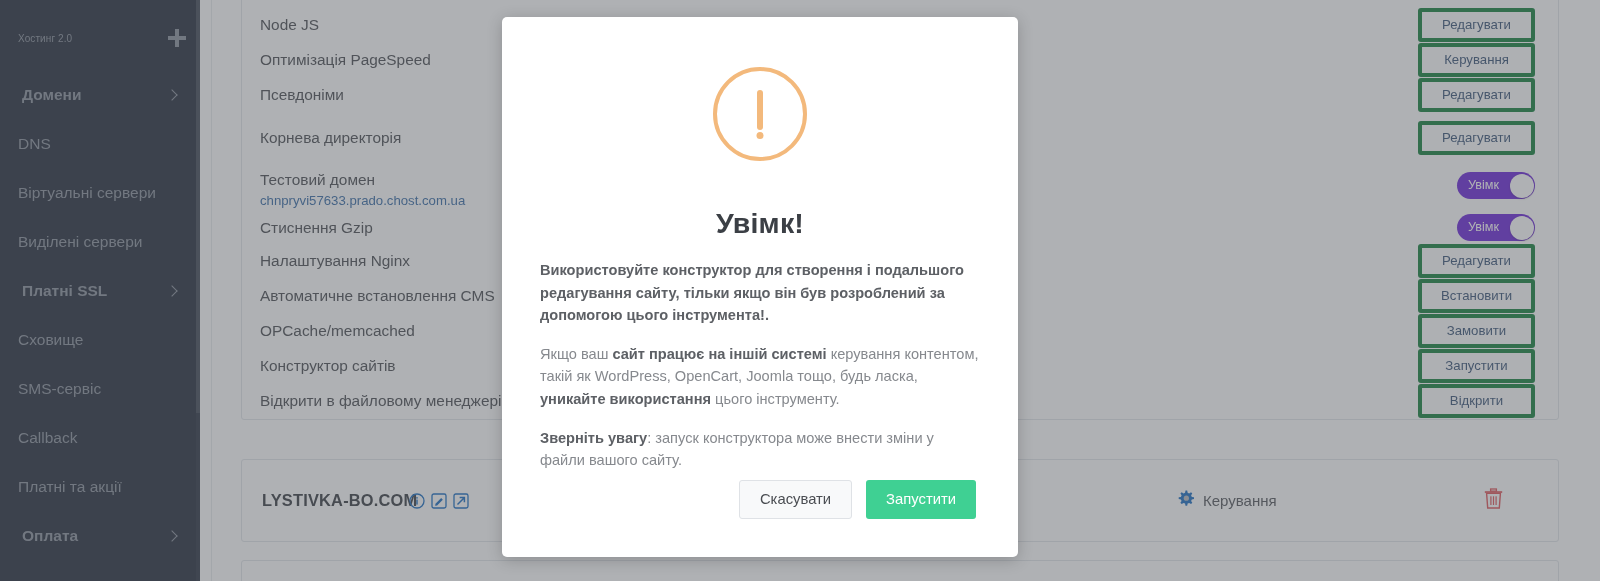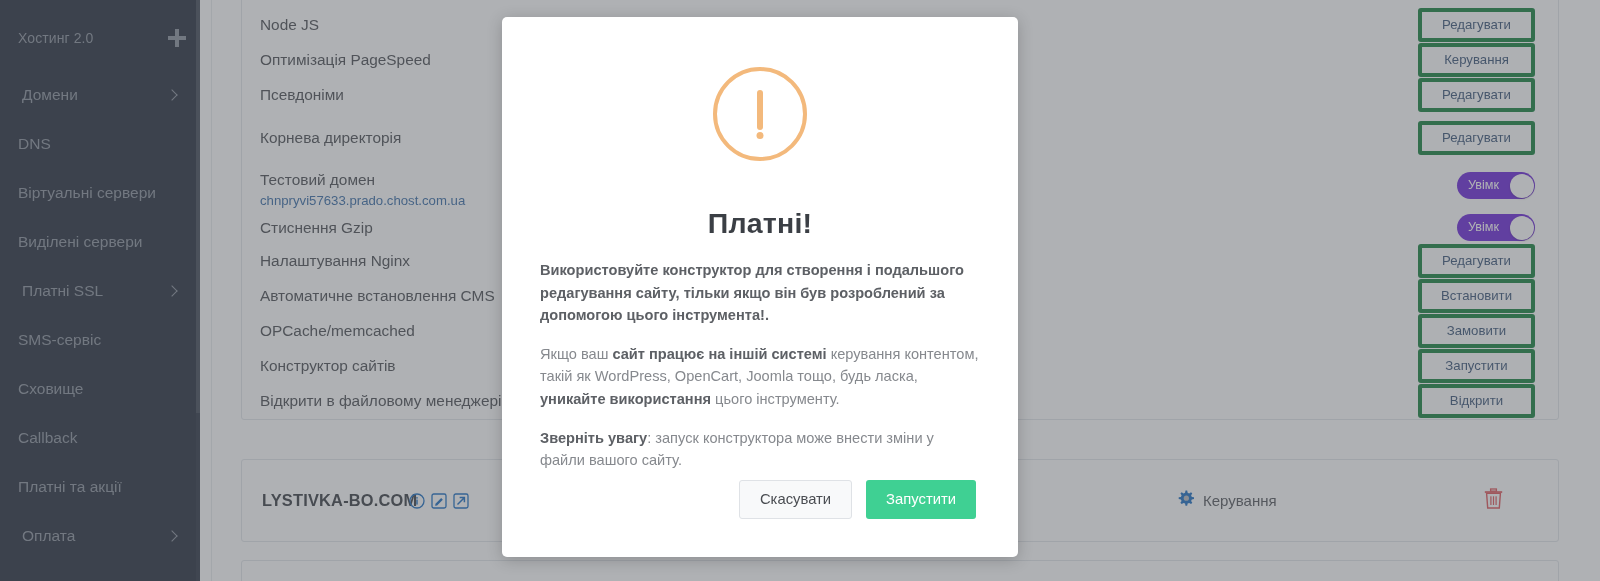--- a/index.html
+++ b/index.html
@@ -42,21 +42,21 @@
     position: absolute;
     left: 0; top: 22px;
     width: 200px; height: 32px;
     display: flex; align-items: center;
     box-sizing: border-box;
     padding: 0 14px 0 18px;
     justify-content: space-between;
   }
   .brand-label {
     color: #8d949f;
-    font-size: 14px;
+    font-size: 10px;
     letter-spacing: .1px;
     white-space: nowrap;
   }
   .plus-icon {
     width: 18px; height: 18px;
     position: relative;
     flex: 0 0 auto;
   }
   .plus-icon::before, .plus-icon::after {
     content: "";
@@ -71,21 +71,21 @@
     position: relative;
     height: 49px;
     display: flex; align-items: center;
     box-sizing: border-box;
     padding-left: 18px; padding-right: 18px;
     color: #8d949f;
     font-size: 15.5px;
     white-space: nowrap;
     cursor: pointer;
   }
-  .nav-item.indent { padding-left: 22px; }
+  .nav-item.indent { padding-left: 22px; font-weight: bold; }
   .nav-item .chev {
     position: absolute; right: 24px; top: 50%;
     width: 7px; height: 7px;
     border-right: 1.6px solid #8d949f;
     border-top: 1.6px solid #8d949f;
     transform: translateY(-50%) rotate(45deg);
   }
 
   
   .content {
@@ -345,24 +345,24 @@
           <span>Віртуальні сервери</span>
         </div>
         <div class="nav-item">
           <span>Виділені сервери</span>
         </div>
         <div class="nav-item indent">
           <span>Платні SSL</span>
           <span class="chev"></span>
         </div>
         <div class="nav-item">
+          <span>Сховище</span>
+        </div>
+        <div class="nav-item">
           <span>SMS-сервіс</span>
-        </div>
-        <div class="nav-item">
-          <span>Сховище</span>
         </div>
         <div class="nav-item">
           <span>Callback</span>
         </div>
         <div class="nav-item">
           <span>Платні та акції</span>
         </div>
         <div class="nav-item indent">
           <span>Оплата</span>
           <span class="chev"></span>
@@ -483,21 +483,21 @@
 
   <div class="overlay"></div>
 
   <div class="modal" role="dialog">
     <div class="warn-icon-wrap">
       <div class="warn-circle">
         <span class="warn-bar"></span>
         <span class="warn-dot"></span>
       </div>
     </div>
-    <div class="modal-title">Платні!</div>
+    <div class="modal-title">Увімк!</div>
     <div class="modal-body">
       <p class="strong-para">Використовуйте конструктор для створення і подальшого редагування сайту, тільки якщо він був розроблений за допомогою цього інструмента!.</p>
       <p id="mp2"><span>Якщо ваш </span><b>сайт працює на іншій системі</b><span> керування контентом, такій як WordPress, OpenCart, Joomla тощо, будь ласка, </span><b>уникайте використання</b><span> цього інструменту.</span></p>
       <p id="mp3"><b>Зверніть увагу</b><span>: запуск конструктора може внести зміни у файли вашого сайту.</span></p>
     </div>
     <div class="modal-actions">
       <button class="btn-cancel">Скасувати</button>
       <button class="btn-primary">Запустити</button>
     </div>
   </div>

